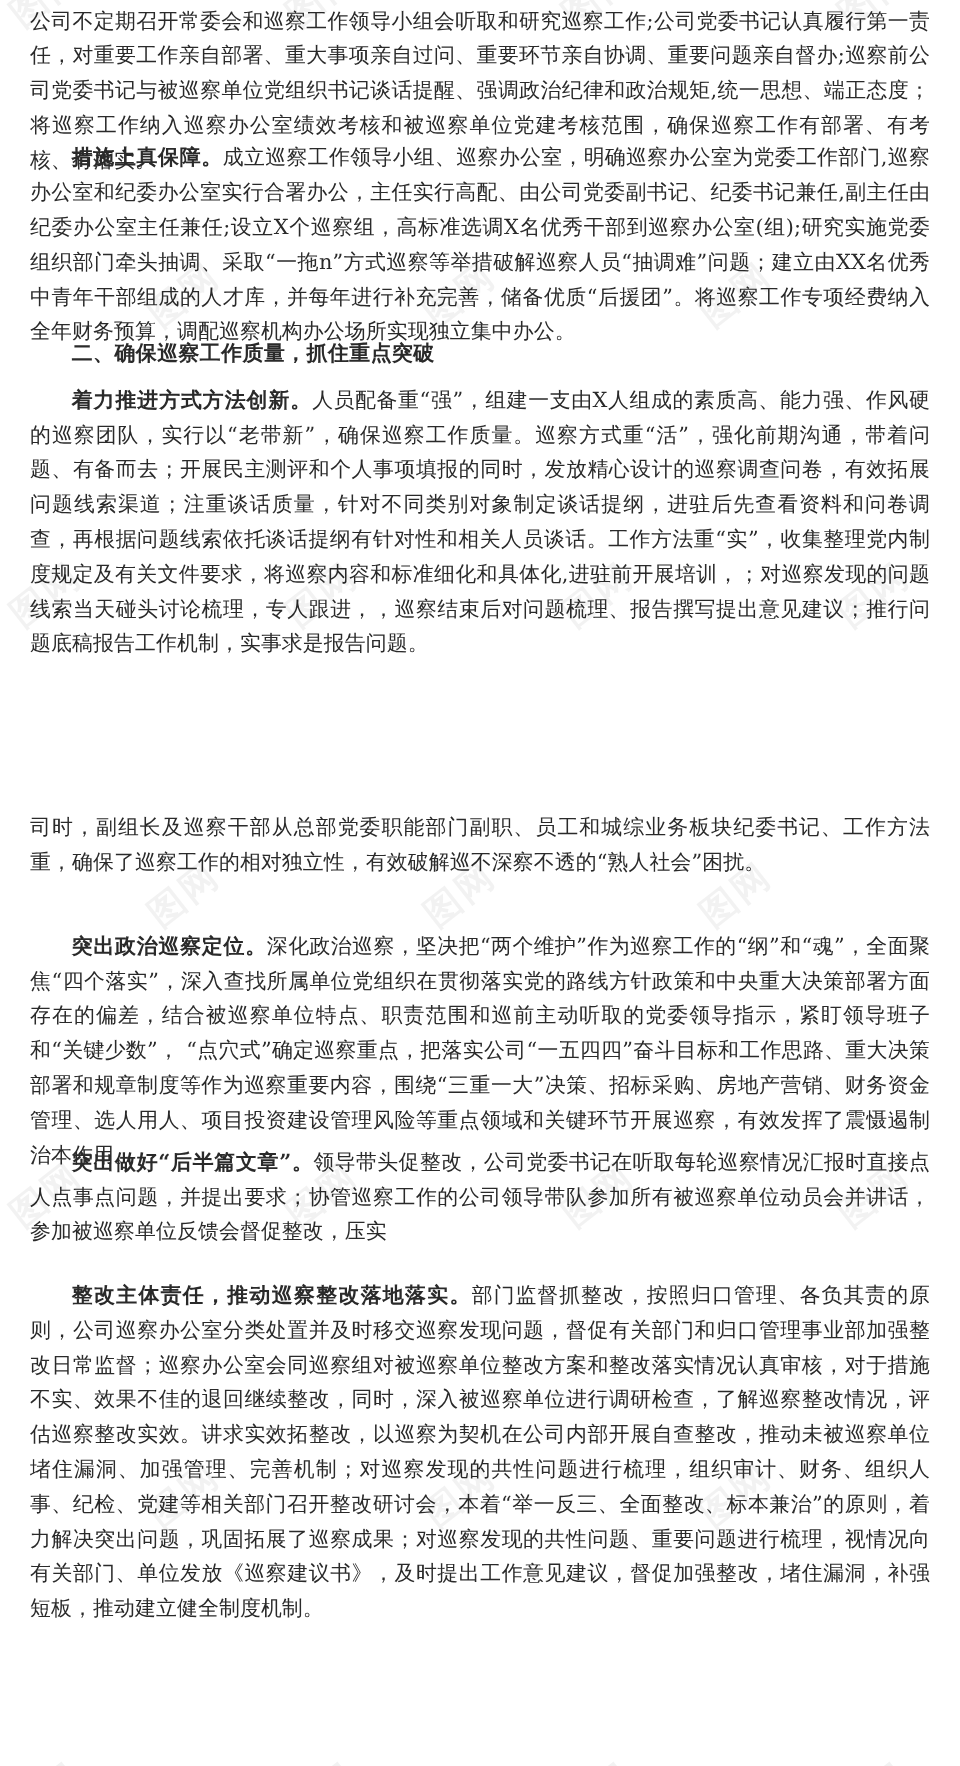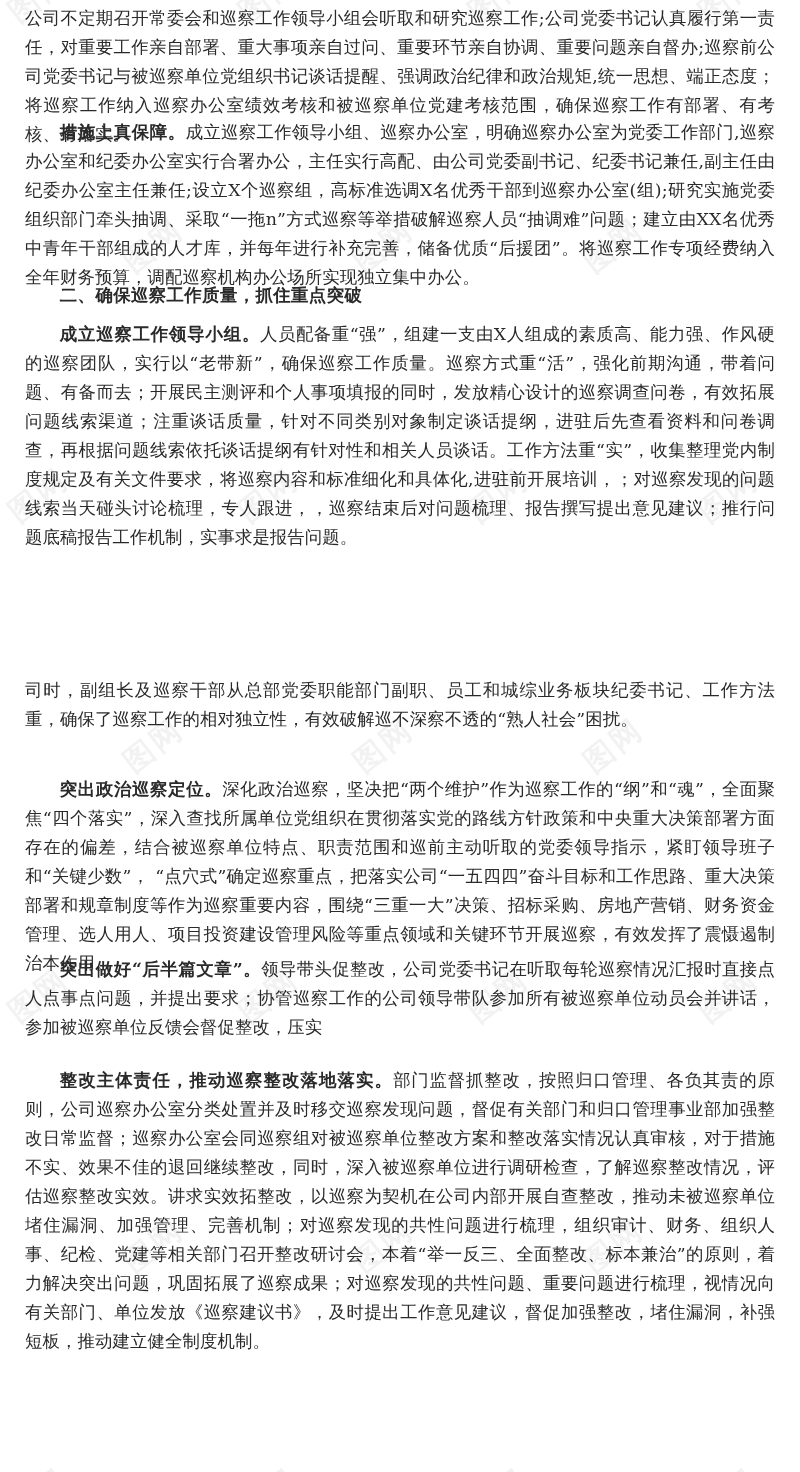--- a/index.html
+++ b/index.html
@@ -89,21 +89,21 @@
 
   <div class="col" style="top: 118px;">
     <p class="para"><span class="lead">措施上真保障。</span><span>成立巡察工作领导小组、巡察办公室，明确巡察办公室为党委工作部门,巡察办公室和纪委办公室实行合署办公，主任实行高配、由公司党委副书记、纪委书记兼任,副主任由纪委办公室主任兼任;设立X个巡察组，高标准选调X名优秀干部到巡察办公室(组);研究实施党委组织部门牵头抽调、采取“一拖n”方式巡察等举措破解巡察人员“抽调难”问题；建立由XX名优秀中青年干部组成的人才库，并每年进行补充完善，储备优质“后援团”。将巡察工作专项经费纳入全年财务预算，调配巡察机构办公场所实现独立集中办公。</span></p>
   </div>
 
   <div class="col" style="top: 281px;">
     <h2 class="heading">二、确保巡察工作质量，抓住重点突破</h2>
   </div>
 
   <div class="col" style="top: 320px;">
-    <p class="para"><span class="lead">成立巡察工作领导小组。</span><span>人员配备重“强”，组建一支由X人组成的素质高、能力强、作风硬的巡察团队，实行以“老带新”，确保巡察工作质量。巡察方式重“活”，强化前期沟通，带着问题、有备而去；开展民主测评和个人事项填报的同时，发放精心设计的巡察调查问卷，有效拓展问题线索渠道；注重谈话质量，针对不同类别对象制定谈话提纲，进驻后先查看资料和问卷调查，再根据问题线索依托谈话提纲有针对性和相关人员谈话。工作方法重“实”，收集整理党内制度规定及有关文件要求，将巡察内容和标准细化和具体化,进驻前开展培训，；对巡察发现的问题线索当天碰头讨论梳理，专人跟进，，巡察结束后对问题梳理、报告撰写提出意见建议；推行问题底稿报告工作机制，实事求是报告问题。</span></p>
+    <p class="para"><span class="lead">着力推进方式方法创新。</span><span>人员配备重“强”，组建一支由X人组成的素质高、能力强、作风硬的巡察团队，实行以“老带新”，确保巡察工作质量。巡察方式重“活”，强化前期沟通，带着问题、有备而去；开展民主测评和个人事项填报的同时，发放精心设计的巡察调查问卷，有效拓展问题线索渠道；注重谈话质量，针对不同类别对象制定谈话提纲，进驻后先查看资料和问卷调查，再根据问题线索依托谈话提纲有针对性和相关人员谈话。工作方法重“实”，收集整理党内制度规定及有关文件要求，将巡察内容和标准细化和具体化,进驻前开展培训，；对巡察发现的问题线索当天碰头讨论梳理，专人跟进，，巡察结束后对问题梳理、报告撰写提出意见建议；推行问题底稿报告工作机制，实事求是报告问题。</span></p>
   </div>
 
 
   <div class="col" style="top: 676px;">
     <p class="para cont">
       <span>司时，副组长及巡察干部从总部党委职能部门副职、员工和城综业务板块纪委书记、工作方法重，确保了巡察工作的相对独立性，有效破解巡不深察不透的“熟人社会”困扰。</span>
     </p>
   </div>
 
 

